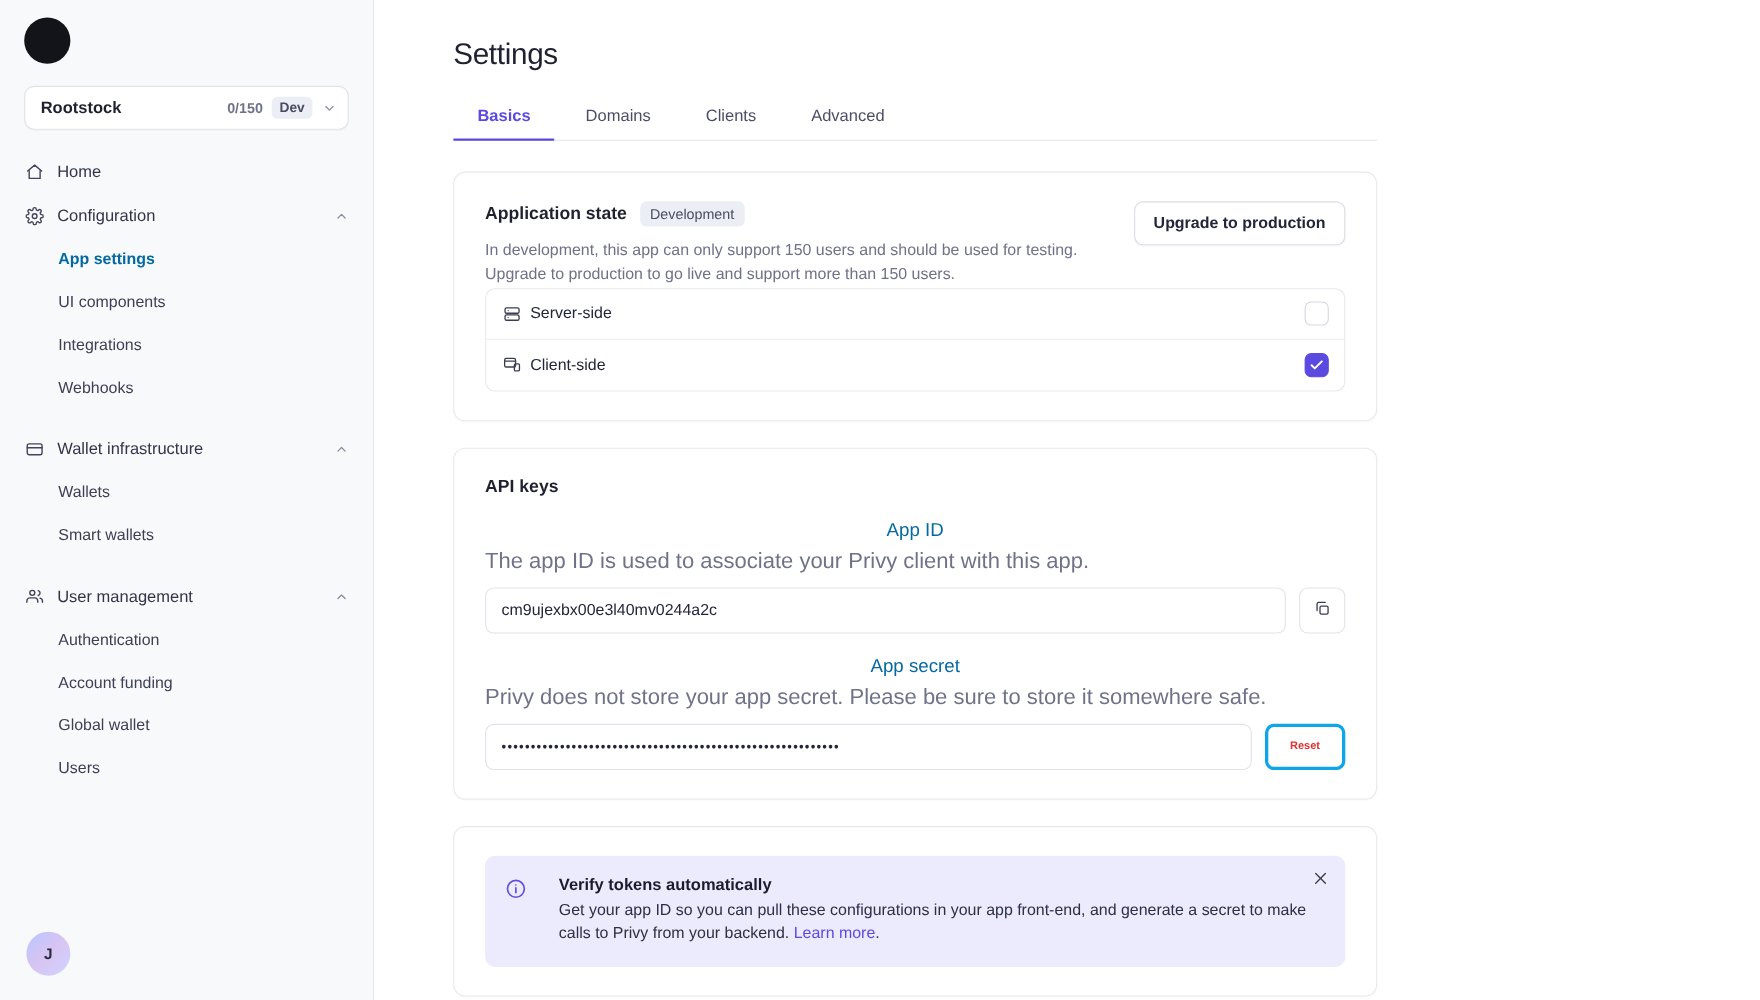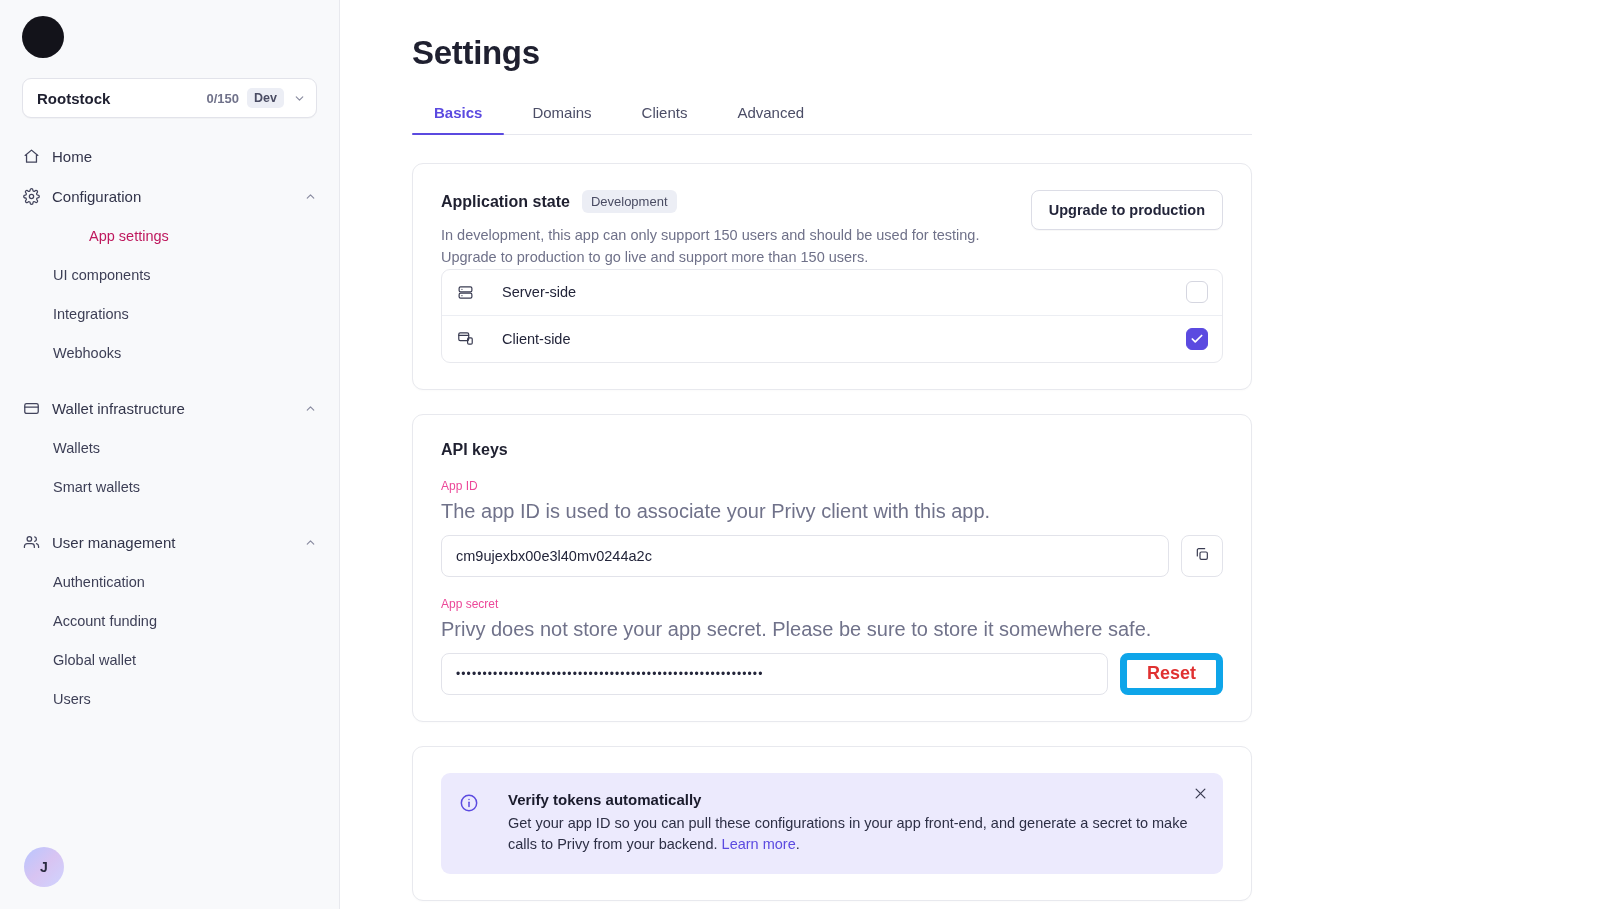--- a/index.html
+++ b/index.html
@@ -112,23 +112,22 @@
   .nav-sub-item {
     height: 39px;
     display: flex;
     align-items: center;
     padding-left: 53px;
     font-size: 14.5px;
     color: #3d3f56;
     cursor: pointer;
   }
   .nav-sub-item.active {
-    color: #be185d;
-    font-weight: 400;
-    margin-left: 36px;
+    color: #0369a1;
+    font-weight: 700;
   }
   .nav-gap { height: 16px; }
   .avatar-wrap {
     position: absolute;
     left: 24px;
     bottom: 22px;
   }
   .avatar {
     width: 40px; height: 40px;
     border-radius: 50%;
@@ -147,22 +146,22 @@
     height: 909px;
     overflow: hidden;
     padding: 26px 0 0 0;
     background: #ffffff;
   }
   .main-inner {
     width: 840px;
     margin-left: 72px;
   }
   .page-title {
-    font-size: 33px;
-    font-weight: 700;
+    font-size: 27px;
+    font-weight: 400;
     letter-spacing: -0.3px;
     margin: 8px 0 22px 0;
   }
   .tabs {
     display: flex;
     gap: 6px;
     border-bottom: 1px solid #e6e7ee;
     margin-bottom: 28px;
   }
   .tab {
@@ -241,21 +240,21 @@
     margin: 24px 0 10px 0;
   }
   .env-list {
     border: 1px solid #e8e9ee;
     border-radius: 9px;
     overflow: hidden;
   }
   .env-row {
     display: flex;
     align-items: center;
-    gap: 28px;
+    gap: 8px;
     height: 46px;
     padding: 0 14px 0 14px;
     border-bottom: 1px solid #eceef3;
     cursor: pointer;
   }
   .env-row:last-child { border-bottom: none; }
   .env-row .ico {
     width: 18px; height: 18px;
     display: inline-flex; align-items: center; justify-content: center;
     color: #3a3c52;
@@ -273,24 +272,25 @@
   }
   .checkbox.checked {
     background: #5b4ae0;
     border-color: #5b4ae0;
     display: flex;
     align-items: center;
     justify-content: center;
     color: #fff;
   }
   .sub-label {
-    font-size: 12px;
-    color: #ec4899;
+    font-size: 17px;
+    color: #0369a1;
     font-weight: 500;
     margin-top: 20px;
+    text-align: center;
   }
   .helper {
     font-size: 20px;
     color: #70728a;
     margin-top: 7px;
   }
   .input-row {
     display: flex;
     align-items: flex-start;
     gap: 12px;
@@ -314,27 +314,27 @@
     border: 1px solid #e2e3ea;
     border-radius: 8px;
     background: #fff;
     display: flex;
     align-items: center;
     justify-content: center;
     color: #3a3c52;
     cursor: pointer;
   }
   .btn-danger {
-    border: 7px solid #0ea5e9;
+    border: 3px solid #0ea5e9;
     background: #fff;
     color: #e03131;
     border-radius: 8px;
     height: 42px;
     padding: 0 20px;
-    font-size: 18px;
+    font-size: 10px;
     font-weight: 600;
     cursor: pointer;
   }
   .secret-input {
     flex: 1;
     height: 42px;
     border: 1px solid #e2e3ea;
     border-radius: 8px;
     padding: 0 14px;
     font-size: 12px;

